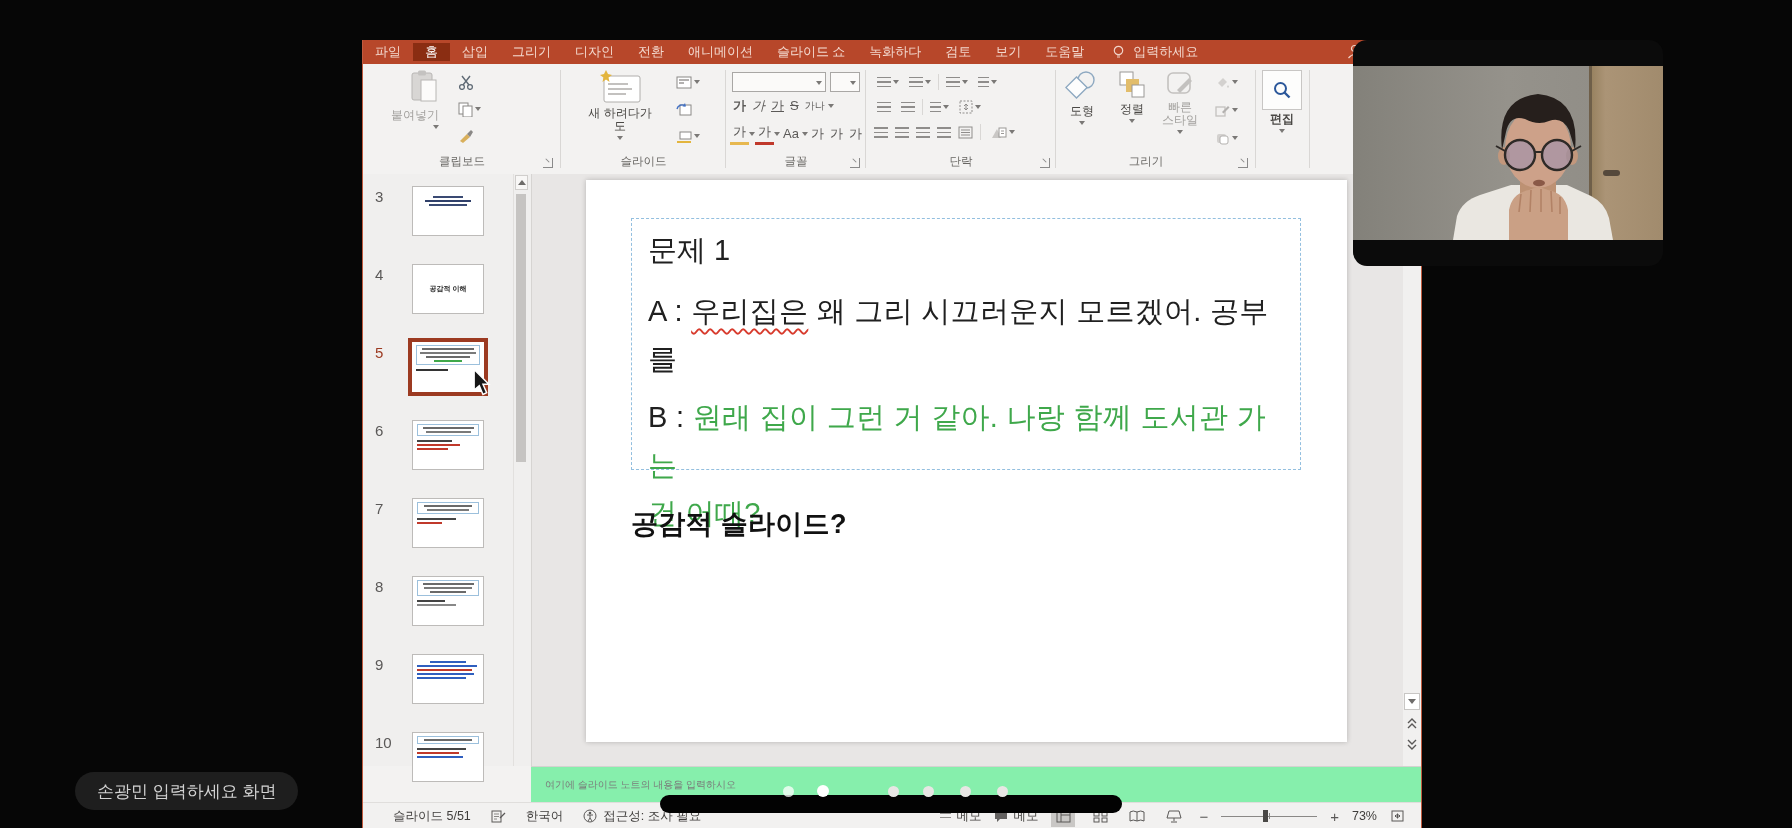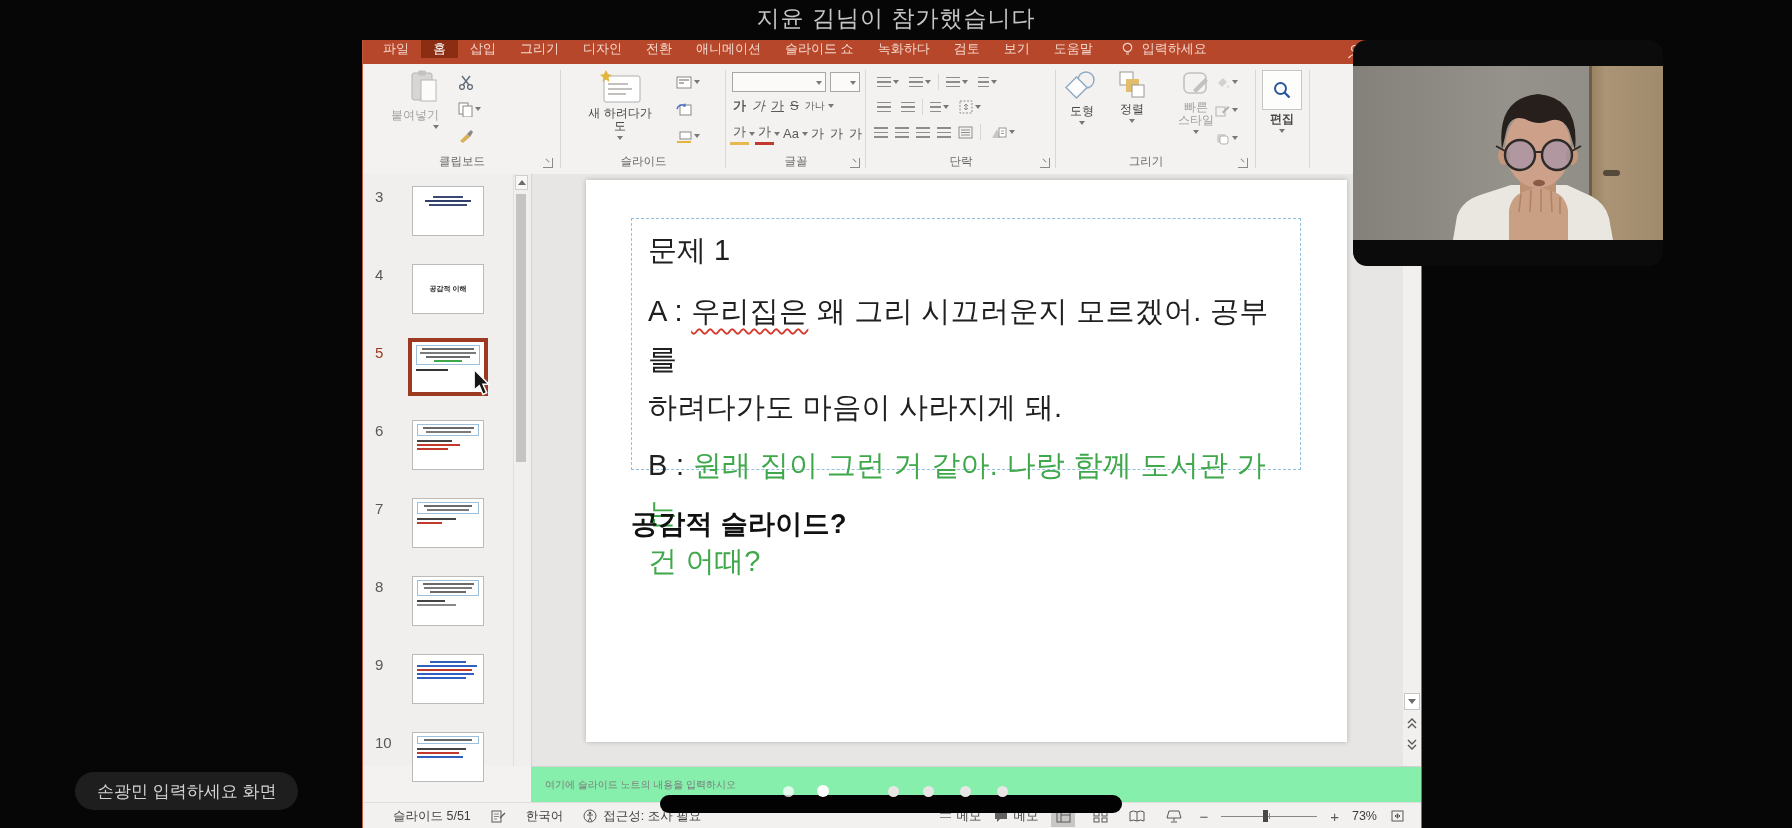--- a/index.html
+++ b/index.html
@@ -5,22 +5,22 @@
   html,body{margin:0;padding:0;background:#000;}
   .stage{position:relative;width:1792px;height:828px;background:#060606;overflow:hidden;
          font-family:"Liberation Sans","DejaVu Sans",sans-serif;}
   
   .banner{position:absolute;left:0;top:0;width:100%;height:36px;display:flex;align-items:center;justify-content:center;
           color:#c6c6c6;font-size:23px;letter-spacing:1px;}
   
   .ppt{position:absolute;left:362px;top:40px;width:1058px;height:788px;background:#f3f2f1;z-index:10;
        border-right:1px solid #c05a3e;border-left:1px solid #c05a3e;}
   
-  .menubar{position:absolute;left:0;top:0;width:100%;height:24px;background:#b7472a;display:flex;align-items:flex-start;
-           padding-left:8px;box-sizing:border-box;}
+  .menubar{position:absolute;left:0;top:0;width:100%;height:24px;background:#b7472a;display:flex;align-items:center;
+           padding-left:0;box-sizing:border-box;font-family:Liberation Serif, serif;}
   .mtab{display:flex;align-items:center;padding:0 12px;color:#f3d8ce;font-size:13px;cursor:default;white-space:nowrap;}
   .mtab.sel{background:#8a2d12;color:#fff;}
   .tellme{display:flex;align-items:center;gap:8px;margin-left:16px;color:#f3d8ce;font-size:13px;}
   .acct{position:absolute;right:58px;top:3px;}
   
   .ribbon{position:absolute;left:0;top:24px;width:100%;height:110px;background:#f3f2f1;border-bottom:1px solid #dedcda;}
   .rgroup{position:absolute;top:0;height:110px;}
   .gdiv{position:absolute;top:6px;height:98px;width:1px;background:#d9d7d5;}
   .glabel{position:absolute;bottom:5px;left:0;right:0;text-align:center;font-size:11.5px;color:#696764;}
   .launch{position:absolute;bottom:6px;width:9px;height:9px;border-right:1px solid #8a8a8a;border-bottom:1px solid #8a8a8a;}
@@ -83,23 +83,20 @@
   .blackpill{position:absolute;left:660px;top:795px;width:462px;height:18px;border-radius:9px;background:#020202;z-index:40;}
   .dot{position:absolute;border-radius:50%;z-index:41;}
   .cursor{position:absolute;left:472px;top:368px;z-index:45;}
   svg{display:block;}
 </style>
 </head>
 <body>
 
 <div class="stage">
 
-  <div class="banner">
-    <span>지윤 김님이 참가했습니다</span>
-  </div>
 
   <div class="ppt">
 
     <div class="menubar">
       <span class="mtab">파일</span>
       <span class="mtab sel">홈</span>
       <span class="mtab">삽입</span>
       <span class="mtab">그리기</span>
       <span class="mtab">디자인</span>
       <span class="mtab">전환</span>
@@ -306,21 +303,21 @@
         </div>
         <div class="bigbtn" style="left:52px;width:48px;">
           <svg width="30" height="30" viewBox="0 0 30 30">
             <rect x="3" y="2" width="13" height="13" fill="#fff" stroke="#9a9896"></rect>
             <rect x="9" y="9" width="13" height="13" fill="#e2bd6b"></rect>
             <rect x="15" y="15" width="12" height="12" fill="#fff" stroke="#9a9896"></rect>
           </svg>
           <span class="lbl">정렬</span>
           <span class="caret"></span>
         </div>
-        <div class="bigbtn dis" style="left:114px;width:52px;">
+        <div class="bigbtn dis" style="left:98px;width:52px;">
           <svg width="30" height="28" viewBox="0 0 30 28">
             <rect x="3" y="3" width="22" height="20" rx="5" fill="none" stroke="#c3c1bf" stroke-width="1.6"></rect>
             <path d="M12 20 L24 8 L27 11 L15 23 Z" fill="#c3c1bf"></path>
           </svg>
           <span class="lbl"><span>빠른</span><br>
             <span>스타일</span></span>
           <span class="caret"></span>
         </div>
         <div style="position:absolute;left:156px;top:8px;display:flex;flex-direction:column;gap:8px;">
           <span class="smbtn">
@@ -448,21 +445,21 @@
             </div>
           <div class="tthumb"></div>
         </div>
       </div>
 
       <div class="editor">
         <div class="canvas">
           <div class="txbox">
             <div class="sl-title">문제 1</div>
             <div class="sl-line"><span>A : </span><span class="sp-err">우리집은</span><span> 왜 그리 시끄러운지 모르겠어. 공부를</span><br>
-              <span>하려다가도 마음이 사라지게 돼.</span></div>
+              </div>
             <div class="sl-line" style="margin-top:10px;"><span>B : </span><span class="green">원래 집이 그런 거 같아. 나랑 함께 도서관 가는</span><br>
               <span class="green">건 어때?</span></div>
           </div>
           <div class="question">공감적 슬라이드?</div>
         </div>
       </div>
 
       <div class="vscroll">
         <div class="vbtn box" style="top:519px;">
             <span class="tri-dn"></span>

